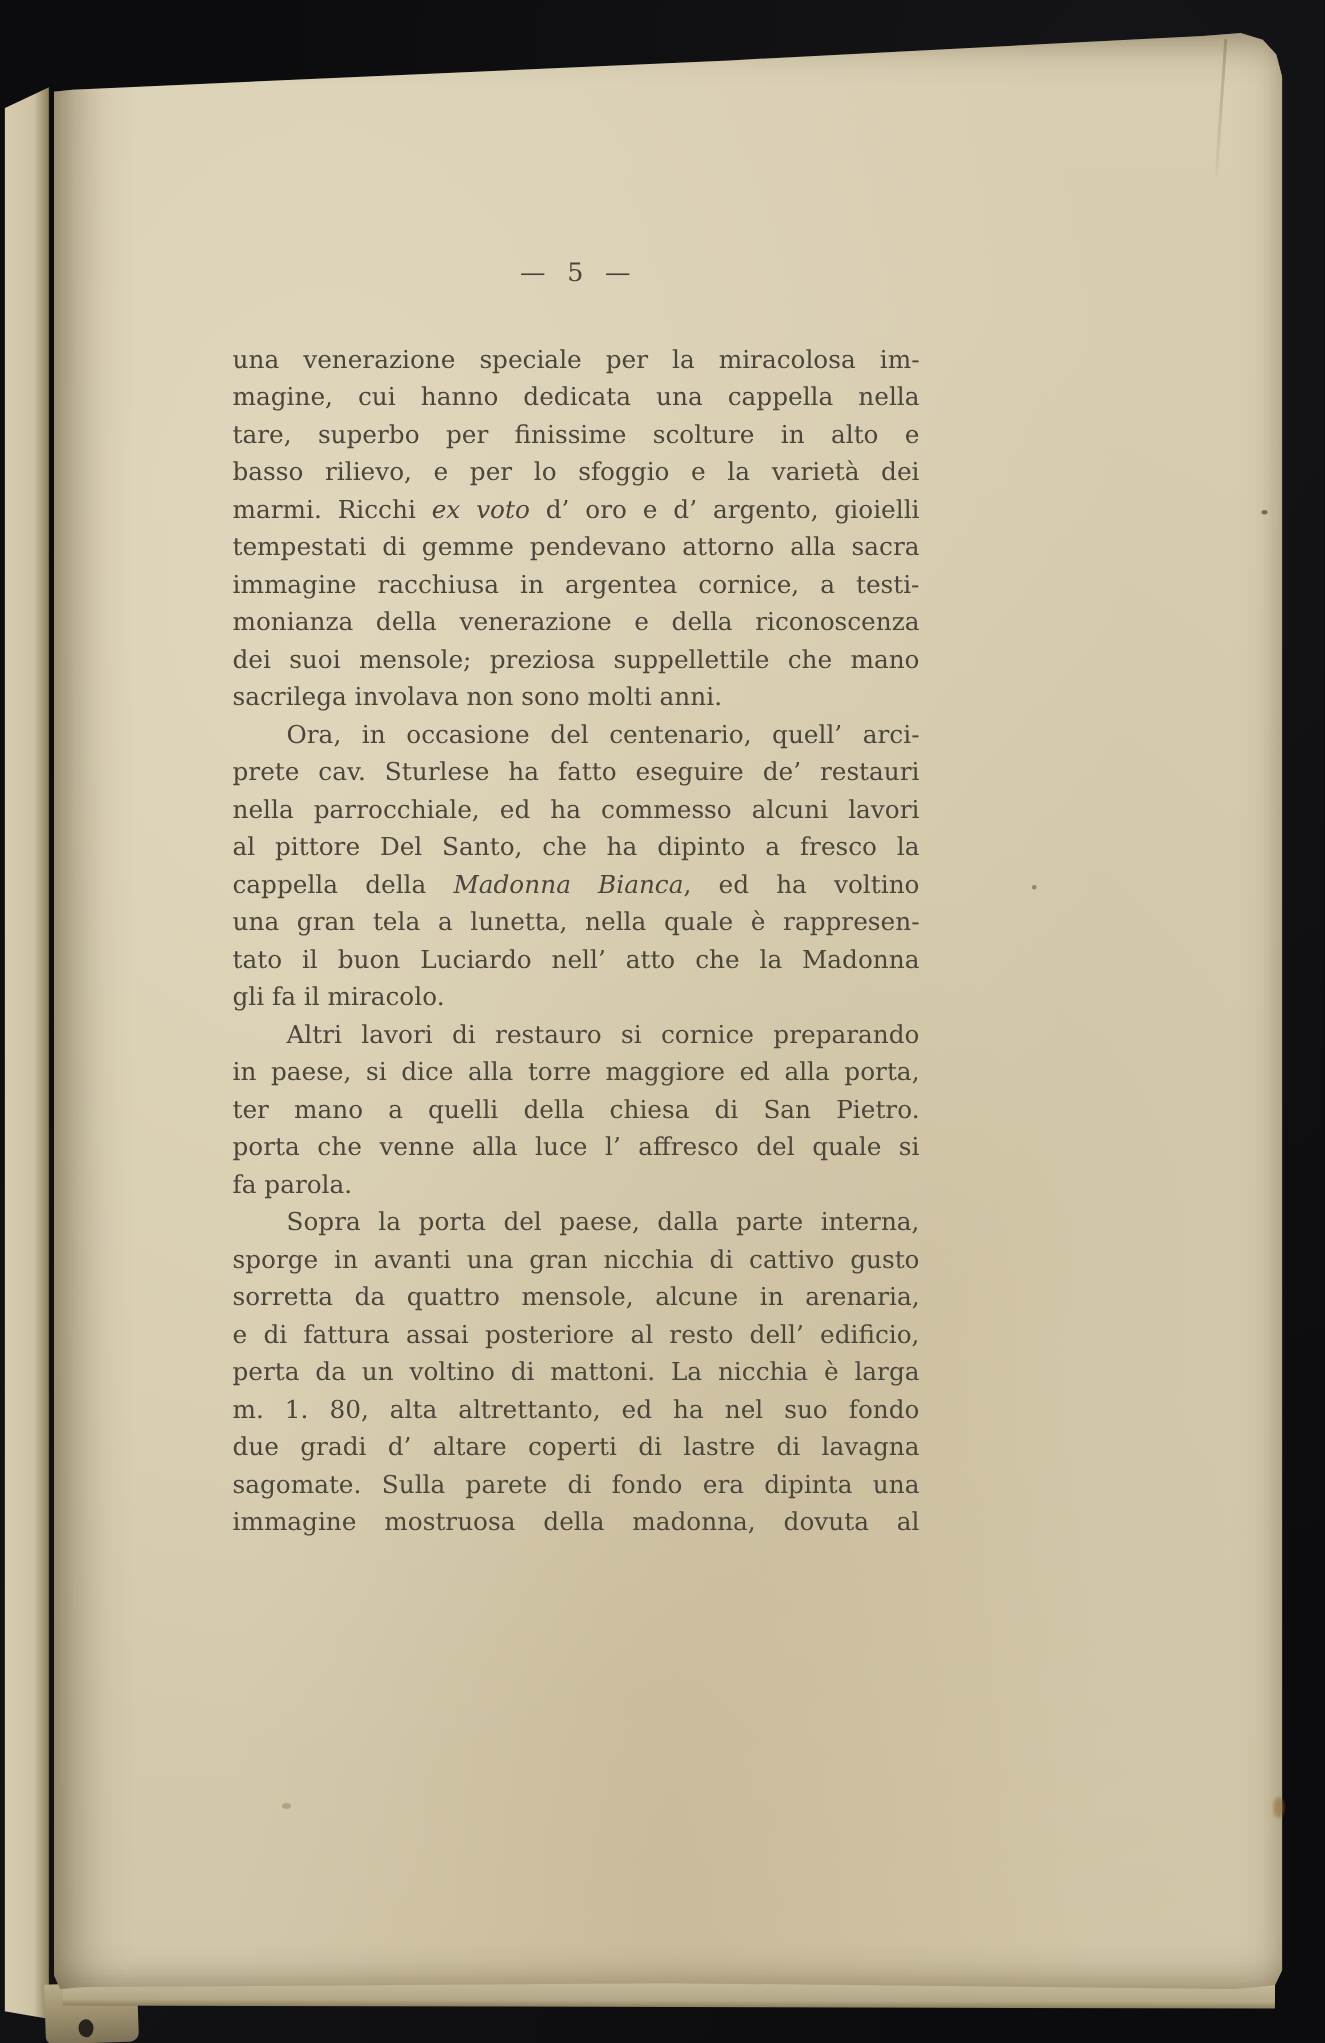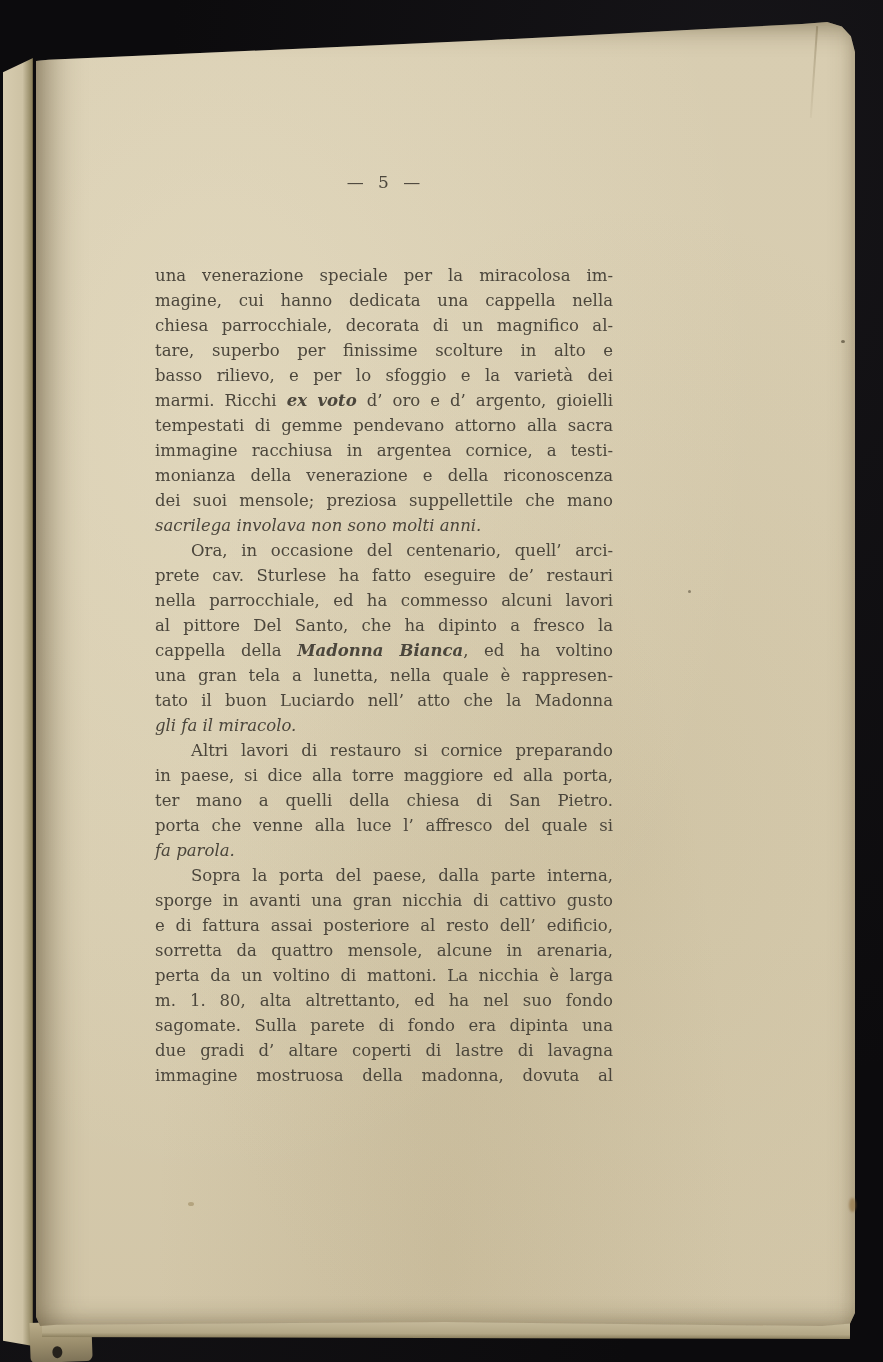--- a/index.html
+++ b/index.html
@@ -56,30 +56,29 @@
   .page-number{
     position:absolute;left:119px;top:150px;width:458px;height:25px;
     text-align:center;
     font-size:17px;color:var(--ink,#4b463c);
     word-spacing:7px;letter-spacing:1px;
   }
   .text-lines{
     position:absolute;left:119px;top:205px;width:458px;
     color:var(--ink,#4b463c);
     font-size:16.5px;
-    margin-top:36px;
   }
   .line{
     height:25px;line-height:25px;
     text-align:justify;text-align-last:justify;
     white-space:normal;
   }
-  .line.last{text-align-last:left;font-style:italic;}
+  .line.last{text-align-last:left;}
   .line.indent{text-indent:36px;}
-  .it{font-style:italic;font-weight:bold;}
+  .it{font-style:italic;}
   
   .crease{
     position:absolute;left:813px;top:26px;width:2px;height:92px;
     background:linear-gradient(180deg,rgba(110,95,60,.38),rgba(110,95,60,.05));
     transform:rotate(4deg);z-index:3;
   }
   .speck{position:absolute;border-radius:50%;z-index:3;}
   .speck.s1{left:841px;top:340px;width:4px;height:3px;background:rgba(90,80,60,.75);}
   .speck.s2{left:688px;top:590px;width:3px;height:3px;background:rgba(95,85,65,.6);}
   .speck.s3{left:188px;top:1202px;width:6px;height:4px;background:rgba(150,130,85,.5);}
@@ -100,21 +99,20 @@
 
   <div class="binding-tab">
     <div class="hole"></div>
   </div>
 
   <div class="page">
     <div class="page-number">— 5 —</div>
     <div class="text-lines">
         <div class="line"><span>una venerazione speciale per la miracolosa im-</span></div>
         <div class="line"><span>magine, cui hanno dedicata una cappella nella</span></div>
-        <div class="line"><span>chiesa parrocchiale, decorata di un magnifico al-</span></div>
         <div class="line"><span>tare, superbo per finissime scolture in alto e</span></div>
         <div class="line"><span>basso rilievo, e per lo sfoggio e la varietà dei</span></div>
         <div class="line"><span>marmi. Ricchi </span><span class="it">ex voto</span><span> d’ oro e d’ argento, gioielli</span></div>
         <div class="line"><span>tempestati di gemme pendevano attorno alla sacra</span></div>
         <div class="line"><span>immagine racchiusa in argentea cornice, a testi-</span></div>
         <div class="line"><span>monianza della venerazione e della riconoscenza</span></div>
         <div class="line"><span>dei suoi mensole; preziosa suppellettile che mano</span></div>
         <div class="line last"><span>sacrilega involava non sono molti anni.</span></div>
         <div class="line indent"><span>Ora, in occasione del centenario, quell’ arci-</span></div>
         <div class="line"><span>prete cav. Sturlese ha fatto eseguire de’ restauri</span></div>
@@ -124,26 +122,26 @@
         <div class="line"><span>una gran tela a lunetta, nella quale è rappresen-</span></div>
         <div class="line"><span>tato il buon Luciardo nell’ atto che la Madonna</span></div>
         <div class="line last"><span>gli fa il miracolo.</span></div>
         <div class="line indent"><span>Altri lavori di restauro si cornice preparando</span></div>
         <div class="line"><span>in paese, si dice alla torre maggiore ed alla porta,</span></div>
         <div class="line"><span>ter mano a quelli della chiesa di San Pietro.</span></div>
         <div class="line"><span>porta che venne alla luce l’ affresco del quale si</span></div>
         <div class="line last"><span>fa parola.</span></div>
         <div class="line indent"><span>Sopra la porta del paese, dalla parte interna,</span></div>
         <div class="line"><span>sporge in avanti una gran nicchia di cattivo gusto</span></div>
+        <div class="line"><span>sorretta da quattro mensole, alcune in arenaria,</span></div>
         <div class="line"><span>e di fattura assai posteriore al resto dell’ edificio,</span></div>
-        <div class="line"><span>sorretta da quattro mensole, alcune in arenaria,</span></div>
         <div class="line"><span>perta da un voltino di mattoni. La nicchia è larga</span></div>
         <div class="line"><span>m. 1. 80, alta altrettanto, ed ha nel suo fondo</span></div>
+        <div class="line"><span>due gradi d’ altare coperti di lastre di lavagna</span></div>
         <div class="line"><span>sagomate. Sulla parete di fondo era dipinta una</span></div>
-        <div class="line"><span>due gradi d’ altare coperti di lastre di lavagna</span></div>
         <div class="line"><span>immagine mostruosa della madonna, dovuta al</span></div>
       </div>
   </div>
 
   <div class="crease"></div>
   <div class="speck s1"></div>
   <div class="speck s2"></div>
   <div class="speck s3"></div>
   <div class="stain"></div>
 

